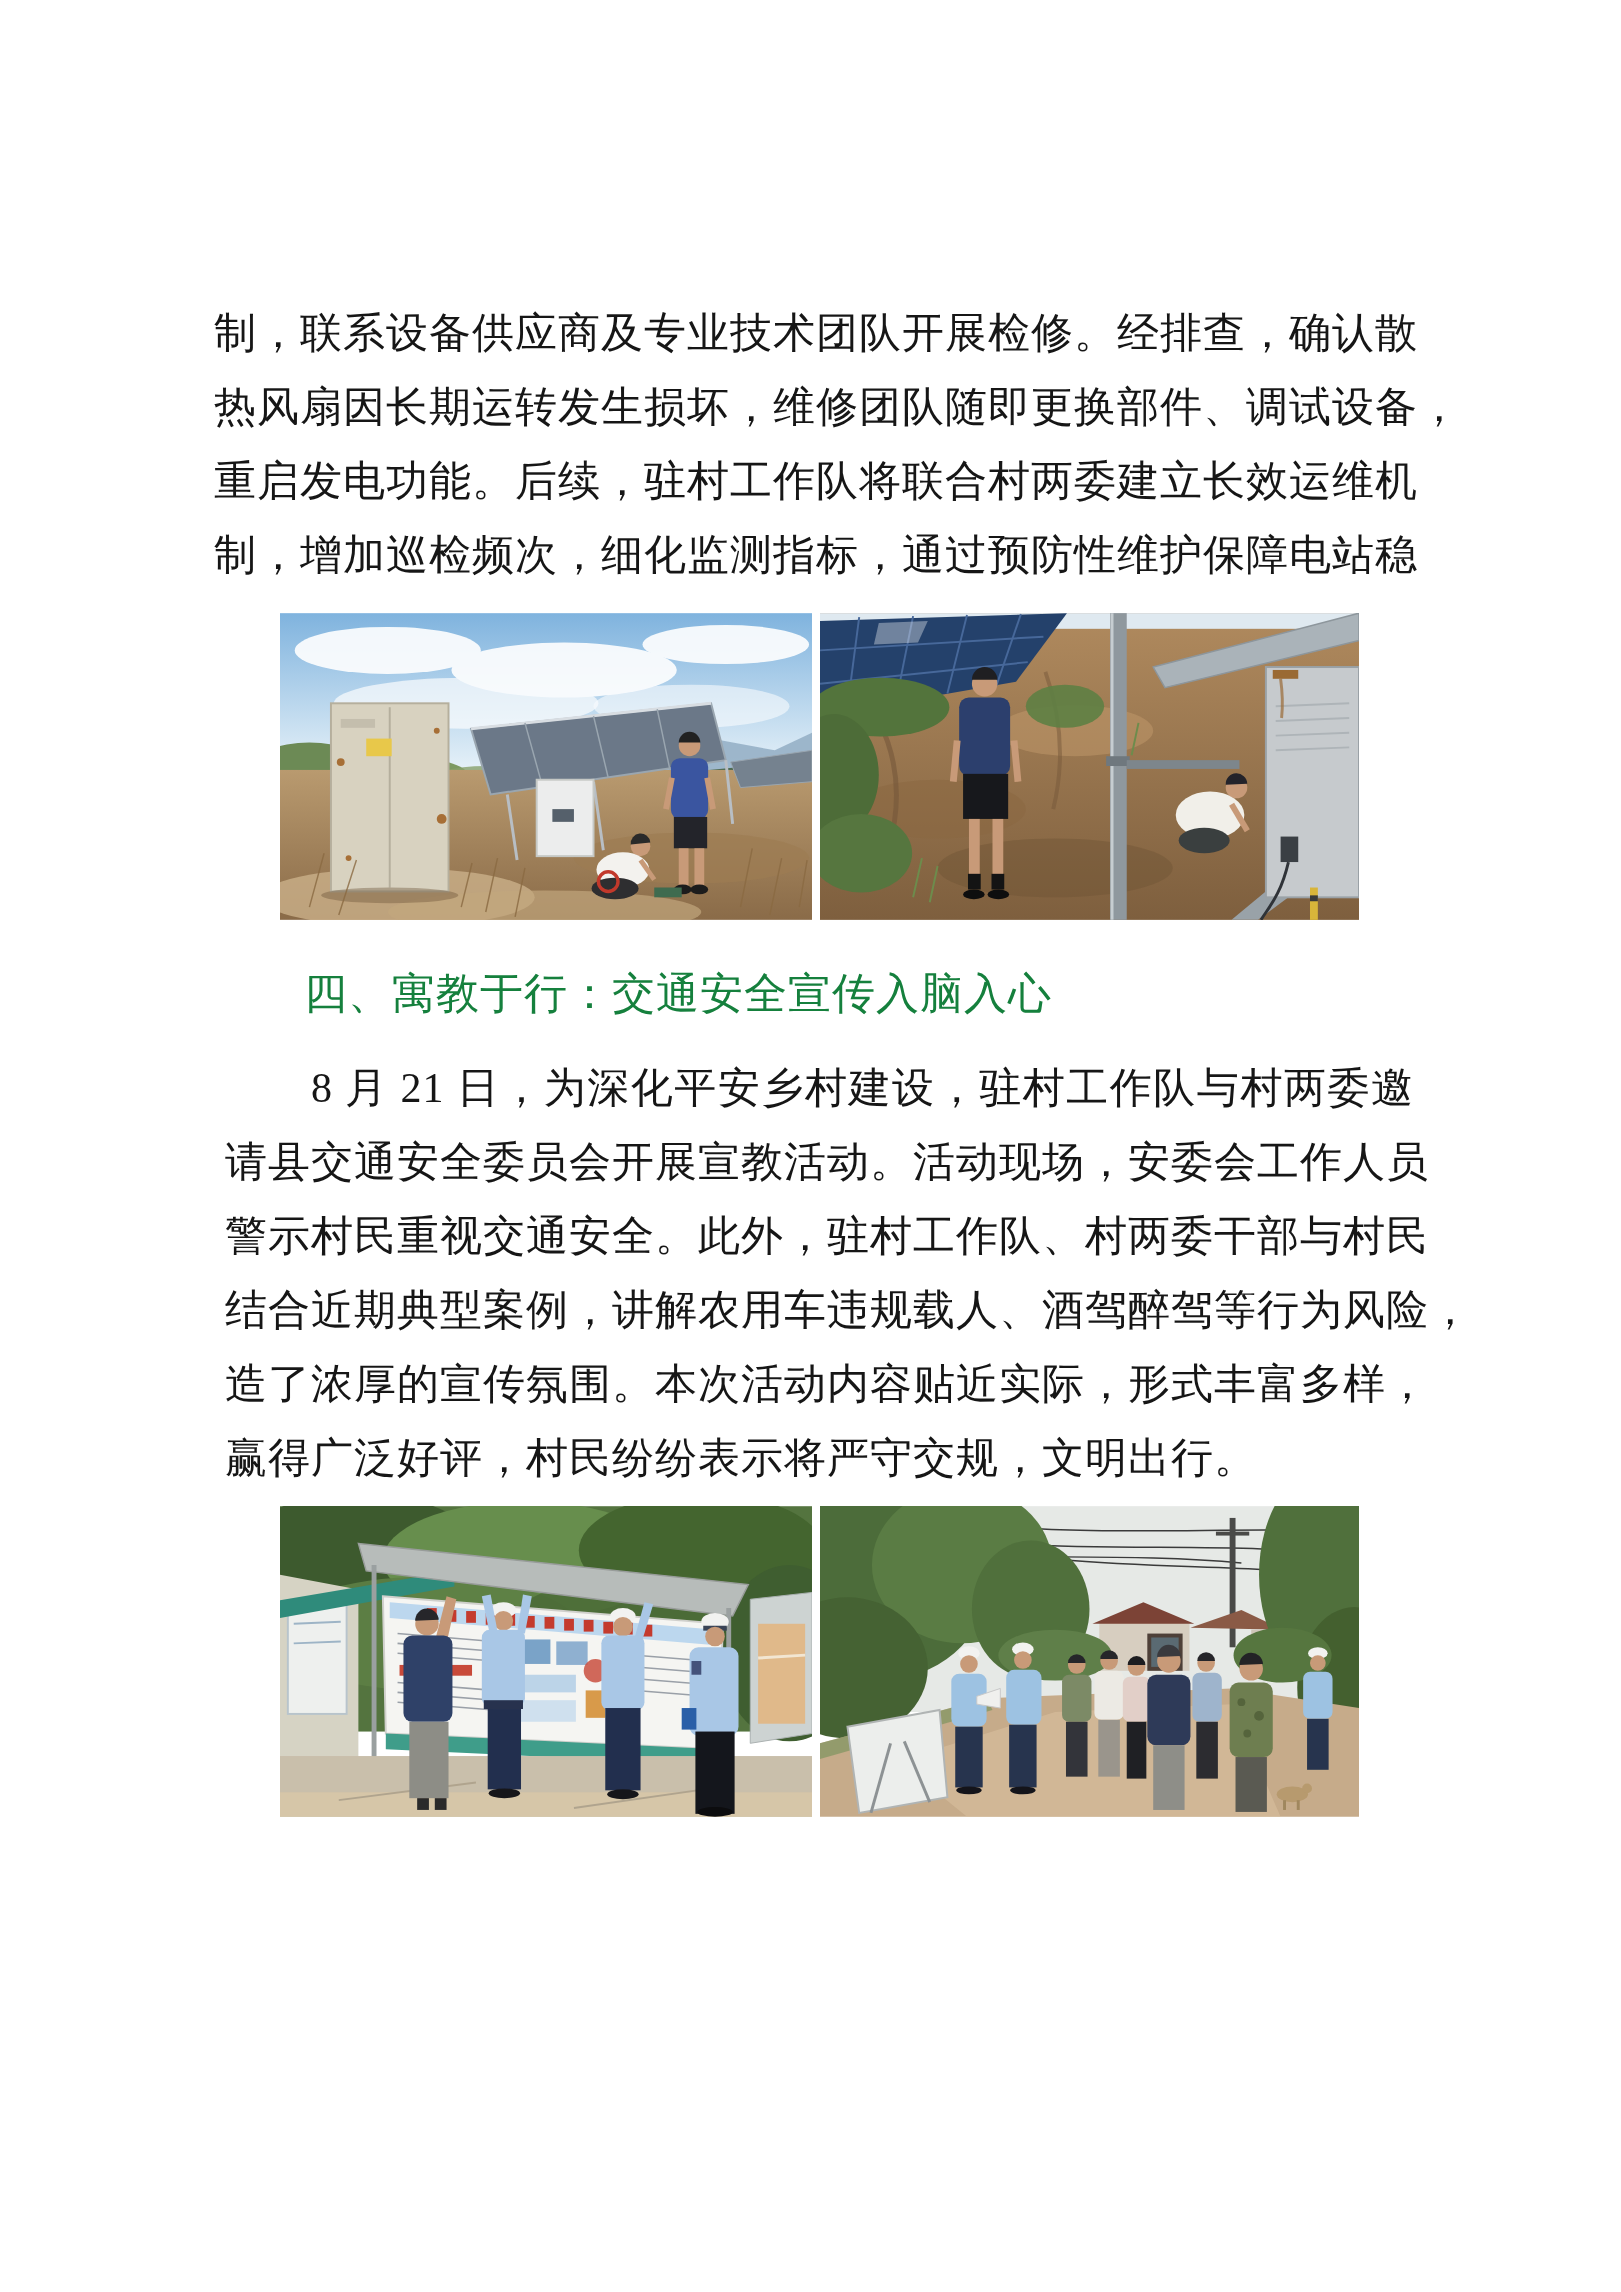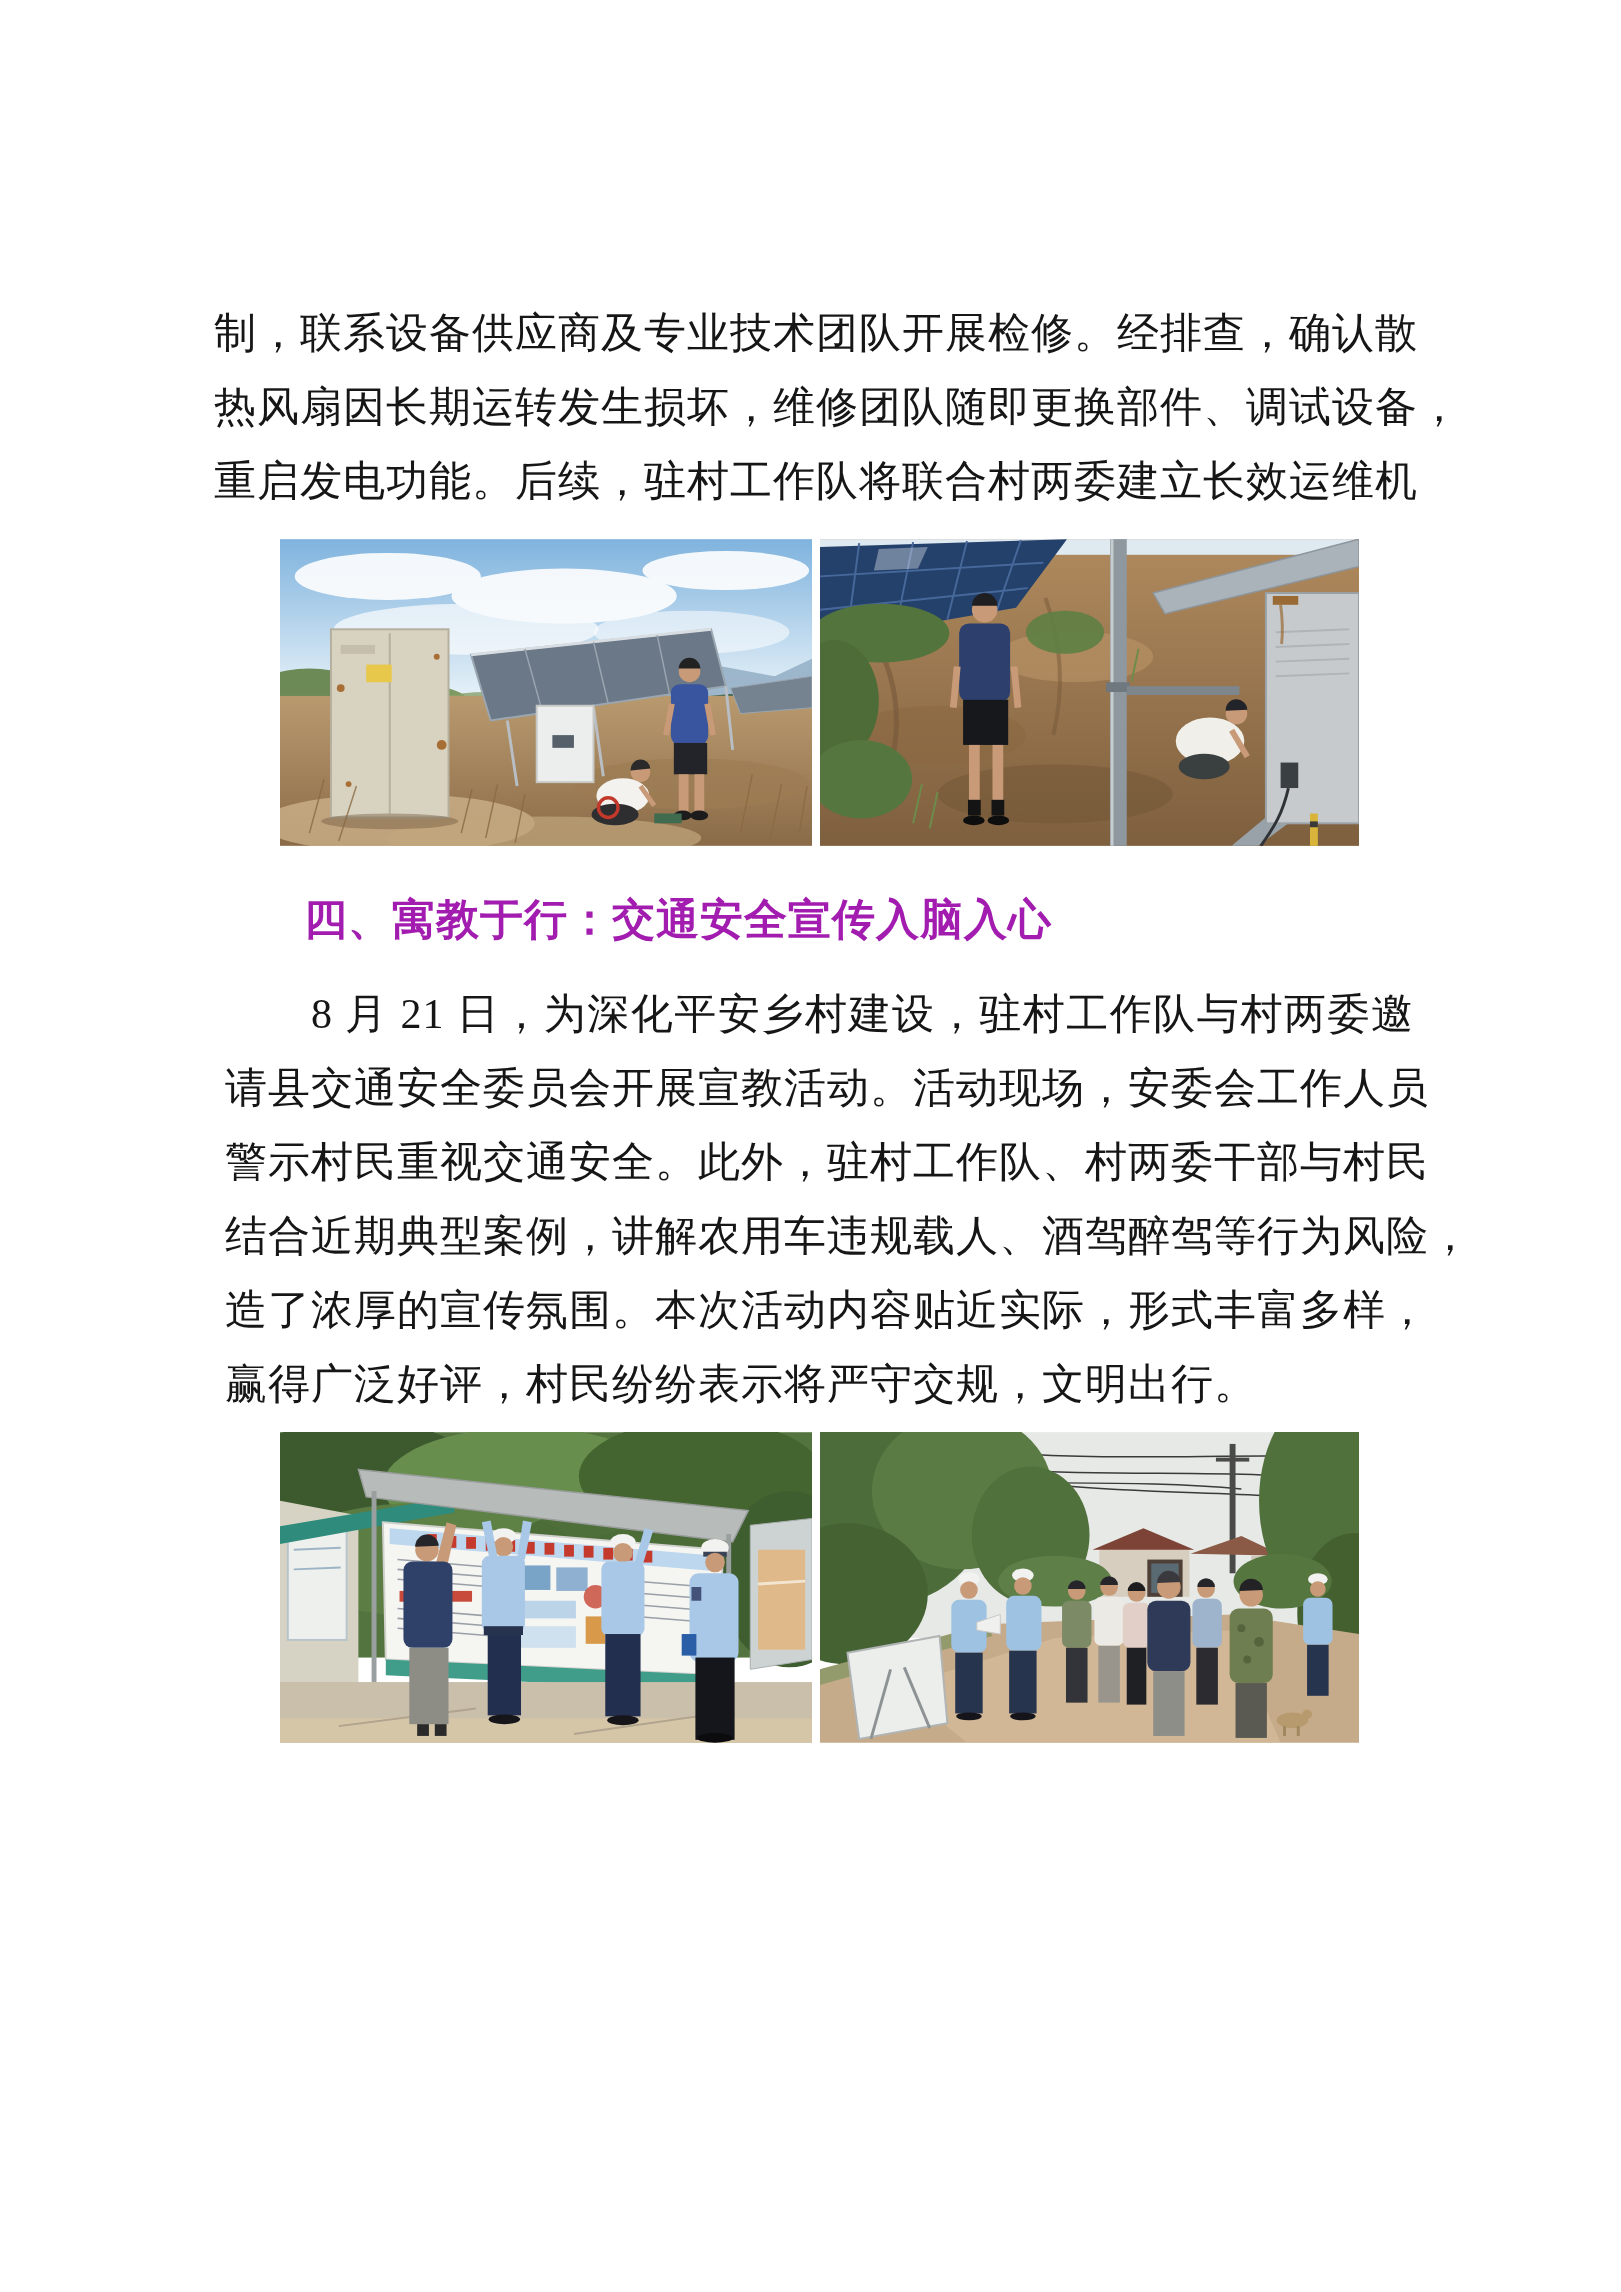--- a/index.html
+++ b/index.html
@@ -21,23 +21,23 @@
     text-justify:inter-character;
     white-space:nowrap;
     letter-spacing:1px;
   }
   .line.last{text-align-last:left;}
   .line.indent{text-indent:86px;}
   .heading{
     margin:39px 0 0 0;
     padding-left:90px;
     height:69px;line-height:69px;
-    font-size:43px;font-weight:bold;
+    font-size:43px;font-weight:normal;
     font-family:"Liberation Sans","DejaVu Sans",sans-serif;
-    color:#a21caf;
+    color:#15803d;
     letter-spacing:1px;
   }
   .para.second{margin-top:23.5px;margin-left:11px;}
   .photo-row{
     display:flex;gap:7.8px;
     margin-left:66px;
   }
   .photo-row.row1{margin-top:20.6px;}
   .photo-row.row2{margin-top:10.8px;}
   figure{margin:0;padding:0;line-height:0;}
@@ -45,20 +45,21 @@
 </style>
 </head>
 <body>
 
 <div class="page">
 
   <div class="para">
     <div class="line">制，联系设备供应商及专业技术团队开展检修。经排查，确认散</div>
     <div class="line">热风扇因长期运转发生损坏，维修团队随即更换部件、调试设备，</div>
     <div class="line">重启发电功能。后续，驻村工作队将联合村两委建立长效运维机</div>
+    <div class="line">制，增加巡检频次，细化监测指标，通过预防性维护保障电站稳</div>
   </div>
 
   <div class="photo-row row1">
     <figure>
       <svg class="photo" width="532" height="307" viewBox="0 0 543 313" role="img" aria-label="山坡光伏电站：蓝天白云下，工作人员在米色设备柜与光伏板支架旁检修，一人蹲地作业，一人身穿蓝色T恤站立">
         <defs>
           <linearGradient id="sky1" x1="0" y1="0" x2="0" y2="1">
             <stop offset="0" stop-color="#7fb3de"></stop>
               <stop offset="1" stop-color="#e9f3f9"></stop>
           </linearGradient>

